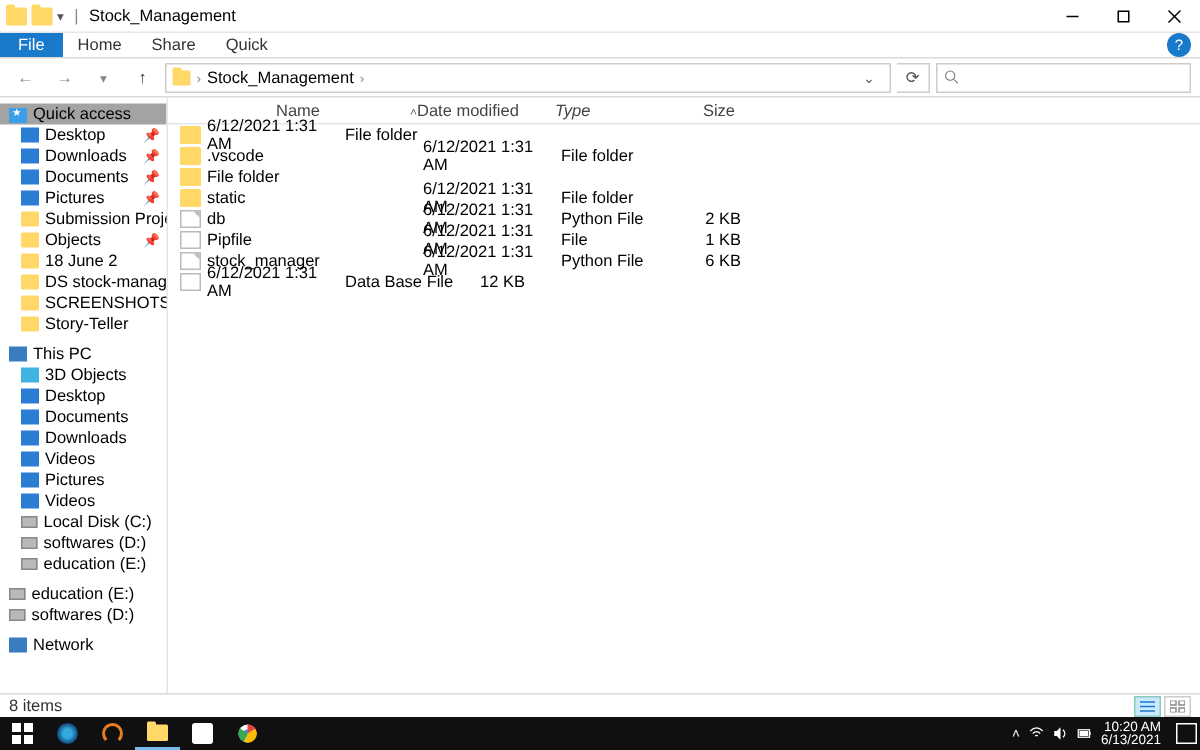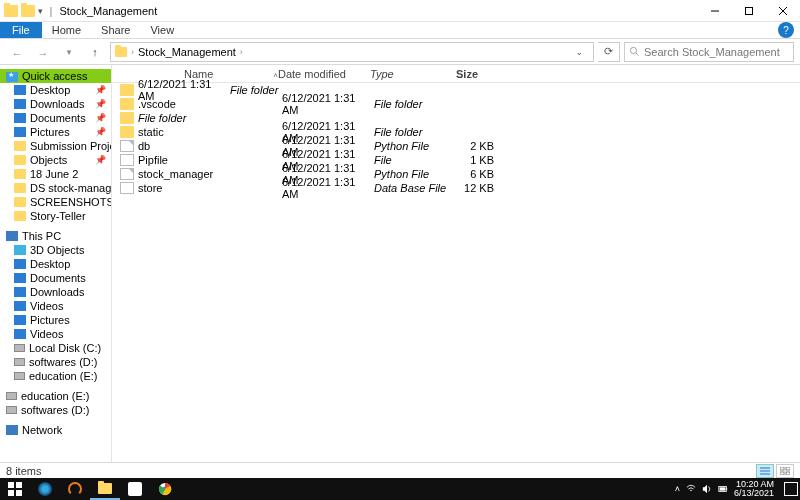--- a/index.html
+++ b/index.html
@@ -34,21 +34,21 @@
 .refresh { width: 22px; height: 20px; display:flex; align-items:center; justify-content:center; color:#555; border:1px solid #ccc; border-left:none; }
 .search { width: 170px; height: 20px; border: 1px solid #ccc; display: flex; align-items: center; padding: 0 4px; gap: 4px; color: #777; }
 .search svg { width: 11px; height: 11px; }
 
 
 .work { display: flex; height: 397px; }
 .sidebar { width: 112px; overflow: hidden; border-right: 1px solid #e5e5e5; padding-top: 4px; }
 .side-group { margin-bottom: 6px; }
 .side-item { display: flex; align-items: center; gap: 4px; padding: 1px 4px 1px 14px; white-space: nowrap; cursor: pointer; }
 .side-item.head { padding-left: 6px; }
-.side-item.sel { background: #84cc16; align-items: flex-end; }
+.side-item.sel { background: #a3a3a3; align-items: flex-end; }
 .side-item .pin { color: #777; font-size: 9px; margin-left: auto; }
 .icon-sm { width: 12px; height: 10px; flex-shrink: 0; display: inline-block; }
 .ico-quick { background: #3a9fe8; border-radius: 1px; position: relative; }
 .ico-quick::after { content:"★"; color:#fff; font-size:7px; position:absolute; left:2px; top:-1px; }
 .ico-folder { background: #ffd868; border-radius: 1px; }
 .ico-desktop { background: #2b7cd3; }
 .ico-downloads { background: #2b7cd3; }
 .ico-docs { background: #2b7cd3; }
 .ico-pics { background: #2b7cd3; }
 .ico-music { background: #2b7cd3; }
@@ -57,32 +57,32 @@
 .ico-3d { background: #3fb4e3; }
 .ico-disk { background: #b9b9b9; border: 1px solid #888; height: 8px; width: 11px; }
 .ico-net { background: #3a7cc0; }
 
 
 .filepane { flex: 1; overflow: auto; }
 .cols { display: flex; border-bottom: 1px solid #e5e5e5; color: #444; height: 18px; align-items: center; padding-left: 8px; user-select: none; }
 .col-name { width: 158px; cursor: pointer; text-align: right; }
 .col-date { width: 92px; cursor: pointer; }
 .col-type { width: 74px; cursor: pointer; font-style: italic; }
-.col-size { width: 46px; text-align: center; cursor: pointer; font-weight: bold; }
+.col-size { width: 46px; text-align: right; cursor: pointer; }
 .sortglyph { font-size: 8px; color: #666; margin-left: 60px; }
 .row { display: flex; align-items: center; height: 14px; padding-left: 8px; cursor: pointer; }
 .row .ic { width: 14px; height: 12px; margin-right: 4px; flex-shrink: 0; }
 .ic-folder { background: #ffd868; border-radius: 1px; }
 .ic-py { background: #fff; border: 1px solid #bbb; position: relative; }
 .ic-py::after { content:""; position:absolute; right:0; top:0; border:2px solid transparent; border-top-color:#bbb; border-right-color:#bbb; }
 .ic-file { background: #fff; border: 1px solid #bbb; }
 .ic-db { background: #fff; border: 1px solid #bbb; }
 .cell-name { width: 144px; overflow: hidden; text-overflow: ellipsis; white-space: nowrap; color:#000; }
 .cell-date { width: 92px; color:#000; }
-.cell-type { width: 74px; color:#000;font-style:italic; }
+.cell-type { width: 74px; color:#000; }
 .cell-size { width: 46px; text-align: right; color:#000; }
 
 
 .status { height: 16px; border-top: 1px solid #dadada; display: flex; align-items: center; padding: 0 6px; color: #333; }
 .status .right { margin-left: auto; display:flex; gap:2px; }
 .viewbtn { width:18px; height:14px; border:1px solid #ccc; display:flex; align-items:center; justify-content:center; }
 .viewbtn.active { background:#cce8ff; border-color:#8cb; }
 
 
 .taskbar { position: absolute; bottom: 0; left: 0; right: 0; height: 22px; background: #101010; display: flex; align-items: center; }
@@ -122,21 +122,21 @@
           <line x1="9" y1="1" x2="1" y2="9" stroke="currentColor"></line>
         </svg>
       </div>
   </div>
 </div>
 
 <div class="ribbon">
   <div class="file">File</div>
   <div class="tab">Home</div>
   <div class="tab">Share</div>
-  <div class="tab">View</div>
+  <div class="tab">Quick</div>
   <div class="help">?</div>
 </div>
 
 <div class="navrow">
   <div class="navarrow">←</div>
   <div class="navarrow">→</div>
   <div class="navarrow" style="font-size:9px">▾</div>
   <div class="navarrow enabled">↑</div>
   <div class="addr">
     <span class="folder-icon" style="width:12px;height:10px"></span>
@@ -145,21 +145,20 @@
     <span class="chev">›</span>
     <span class="spacer"></span>
     <span class="dd">⌄</span>
   </div>
   <div class="refresh">⟳</div>
   <div class="search">
     <svg viewBox="0 0 16 16">
         <circle cx="6.5" cy="6.5" r="4.5" fill="none" stroke="#777"></circle>
         <line x1="10" y1="10" x2="14" y2="14" stroke="#777"></line>
       </svg>
-    <span>Search Stock_Management</span>
   </div>
 </div>
 
 <div class="work">
   <div class="sidebar">
     <div class="side-group">
       <div class="side-item head sel">
         <span class="icon-sm ico-quick"></span>
         <span>Quick access</span>
       </div>
@@ -326,21 +325,20 @@
         </div>
         <div class="row">
           <span class="ic ic-py"></span>
           <span class="cell-name">stock_manager</span>
           <span class="cell-date">6/12/2021 1:31 AM</span>
           <span class="cell-type">Python File</span>
           <span class="cell-size">6 KB</span>
         </div>
         <div class="row">
           <span class="ic ic-db"></span>
-          <span class="cell-name">store</span>
           <span class="cell-date">6/12/2021 1:31 AM</span>
           <span class="cell-type">Data Base File</span>
           <span class="cell-size">12 KB</span>
         </div>
       </div>
   </div>
 </div>
 
 <div class="status">
   <span>8 items</span>

